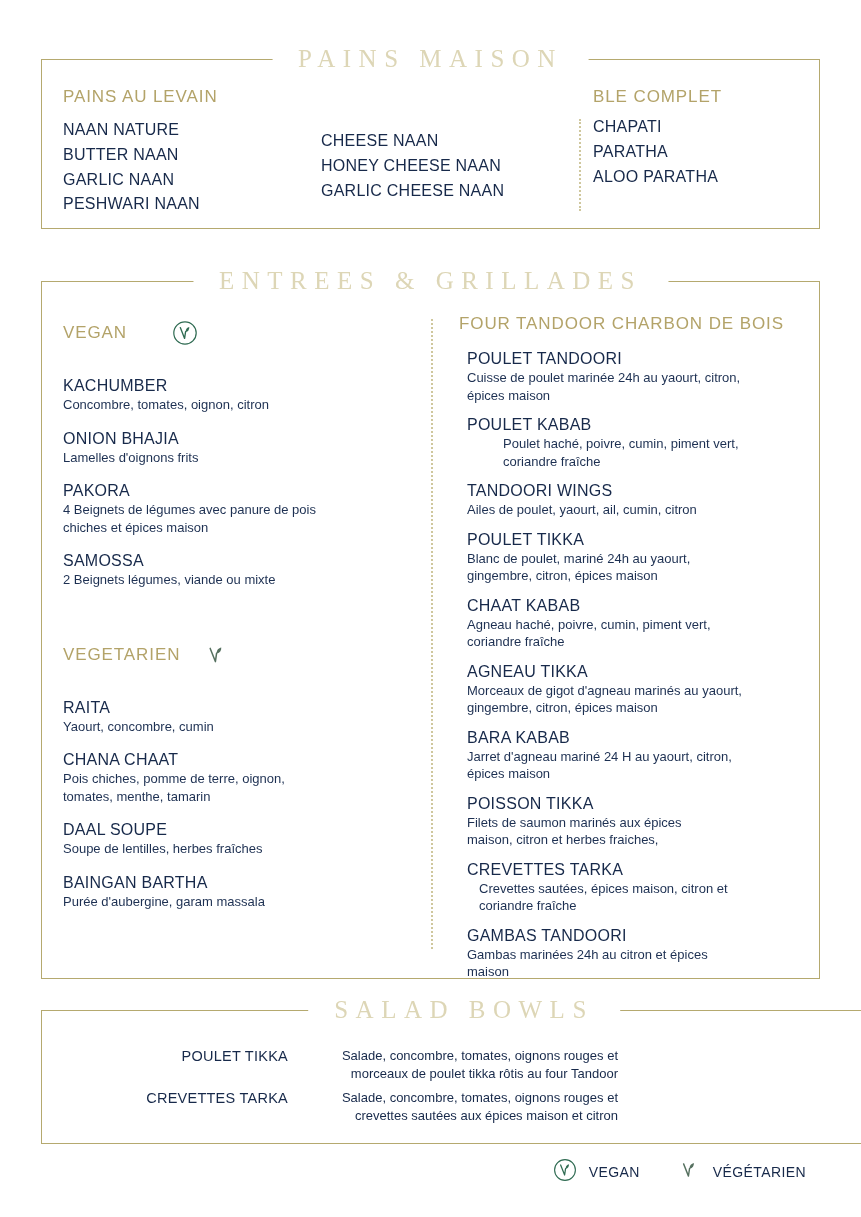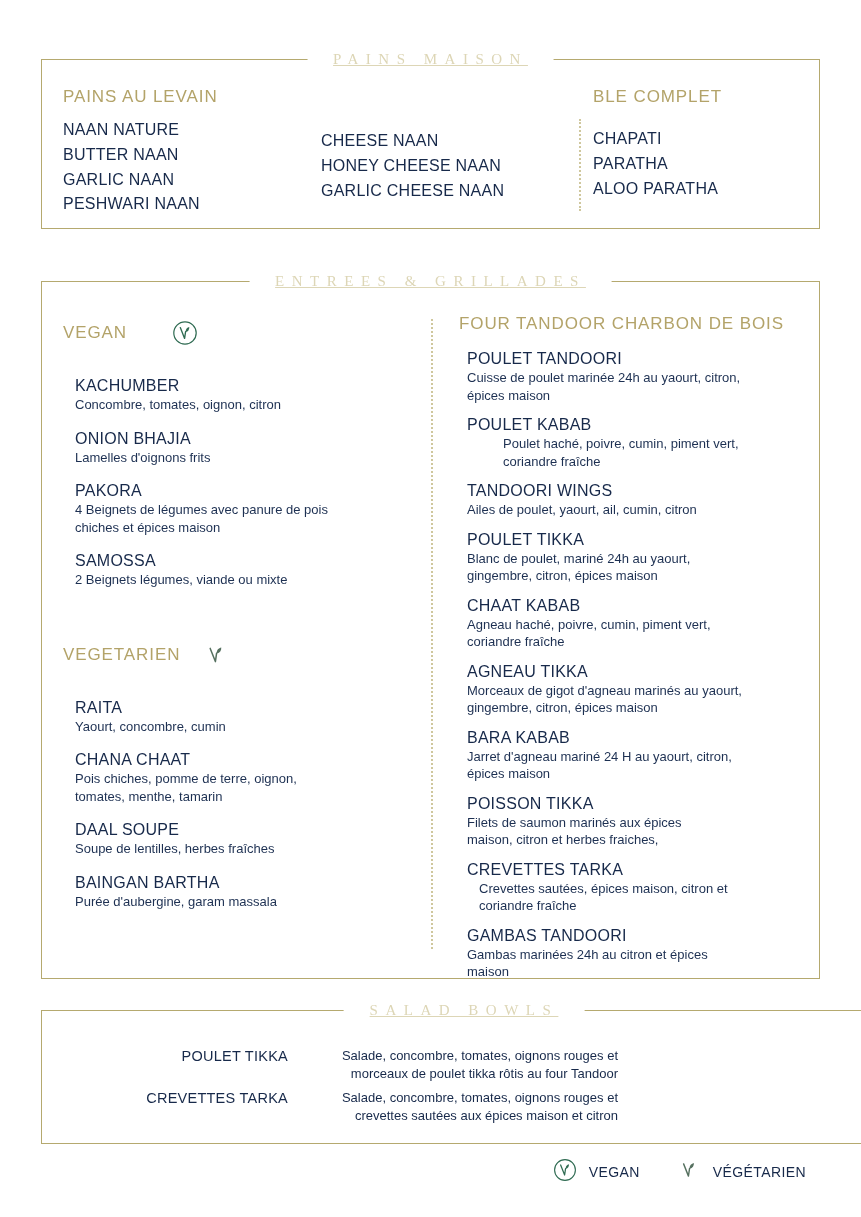--- a/index.html
+++ b/index.html
@@ -19,27 +19,26 @@
     position:absolute;left:0;top:0;right:0;bottom:0;
     border:1.5px solid #b5a96f;
     box-sizing:border-box;
   }
   
   .sec-title{
     position:absolute;top:-13px;left:50%;transform:translateX(-50%);
     background:#ffffff;
     padding:0 26px;
     font-family:"Liberation Serif", serif;
-    font-size:15px;
+    font-size:25px;
     letter-spacing:7.5px;
     color:#ddd6b6;
     white-space:nowrap;
     line-height:26px;
     z-index:3;
-    text-decoration:underline;
   }
 
   
   .sub-head{
     color:#b3a369;
     font-size:17px;
     letter-spacing:.9px;
     font-weight:400;
     margin:0 0 6px 0;
     white-space:nowrap;
@@ -76,21 +75,21 @@
   
   #sec-entrees{left:41px;top:281px;width:779px;height:698px;}
   #sec-entrees .col-left{position:absolute;left:22px;top:38px;width:360px;}
   #sec-entrees .col-right{position:absolute;left:418px;top:33px;width:340px;}
   #sec-entrees .vdots{left:390px;top:38px;height:630px;}
 
   .veg-head{display:flex;align-items:center;gap:0;margin-bottom:0;}
   .veg-head .sub-head{margin:0;}
   .veg-icon-wrap{margin-left:44px;display:flex;align-items:center;}
 
-  .group-items{margin-top:30px;margin-left:12px;}
+  .group-items{margin-top:30px;}
   .group-items .entry{margin-bottom:16px;}
   .entry:last-child{margin-bottom:0;}
 
   .tandoor-items .entry{margin-bottom:12px;}
   .tandoor-items{margin-top:16px;margin-left:8px;}
 
   
   #sec-salads{left:41px;top:1010px;width:846px;height:134px;text-align:right;}
   .salad-row{position:absolute;display:flex;}
   .salad-row .sname{width:225px;font-size:14.5px;letter-spacing:.25px;padding-top:1px;}
@@ -129,21 +128,21 @@
     <div class="col-b bread-list">
       <div class="item-name">CHEESE NAAN</div>
       <div class="item-name">HONEY CHEESE NAAN</div>
       <div class="item-name">GARLIC CHEESE NAAN</div>
     </div>
 
     <div class="vdots"></div>
 
     <div class="col-c bread-list">
       <div class="sub-head">BLE COMPLET</div>
-      <div style="margin-top:20px;">
+      <div style="margin-top:8px;">
         <div class="item-name">CHAPATI</div>
         <div class="item-name">PARATHA</div>
         <div class="item-name">ALOO PARATHA</div>
       </div>
     </div>
   </div>
 
   <div class="section" id="sec-entrees">
     <div class="frame"></div>
     <div class="sec-title">ENTREES &amp; GRILLADES</div>

